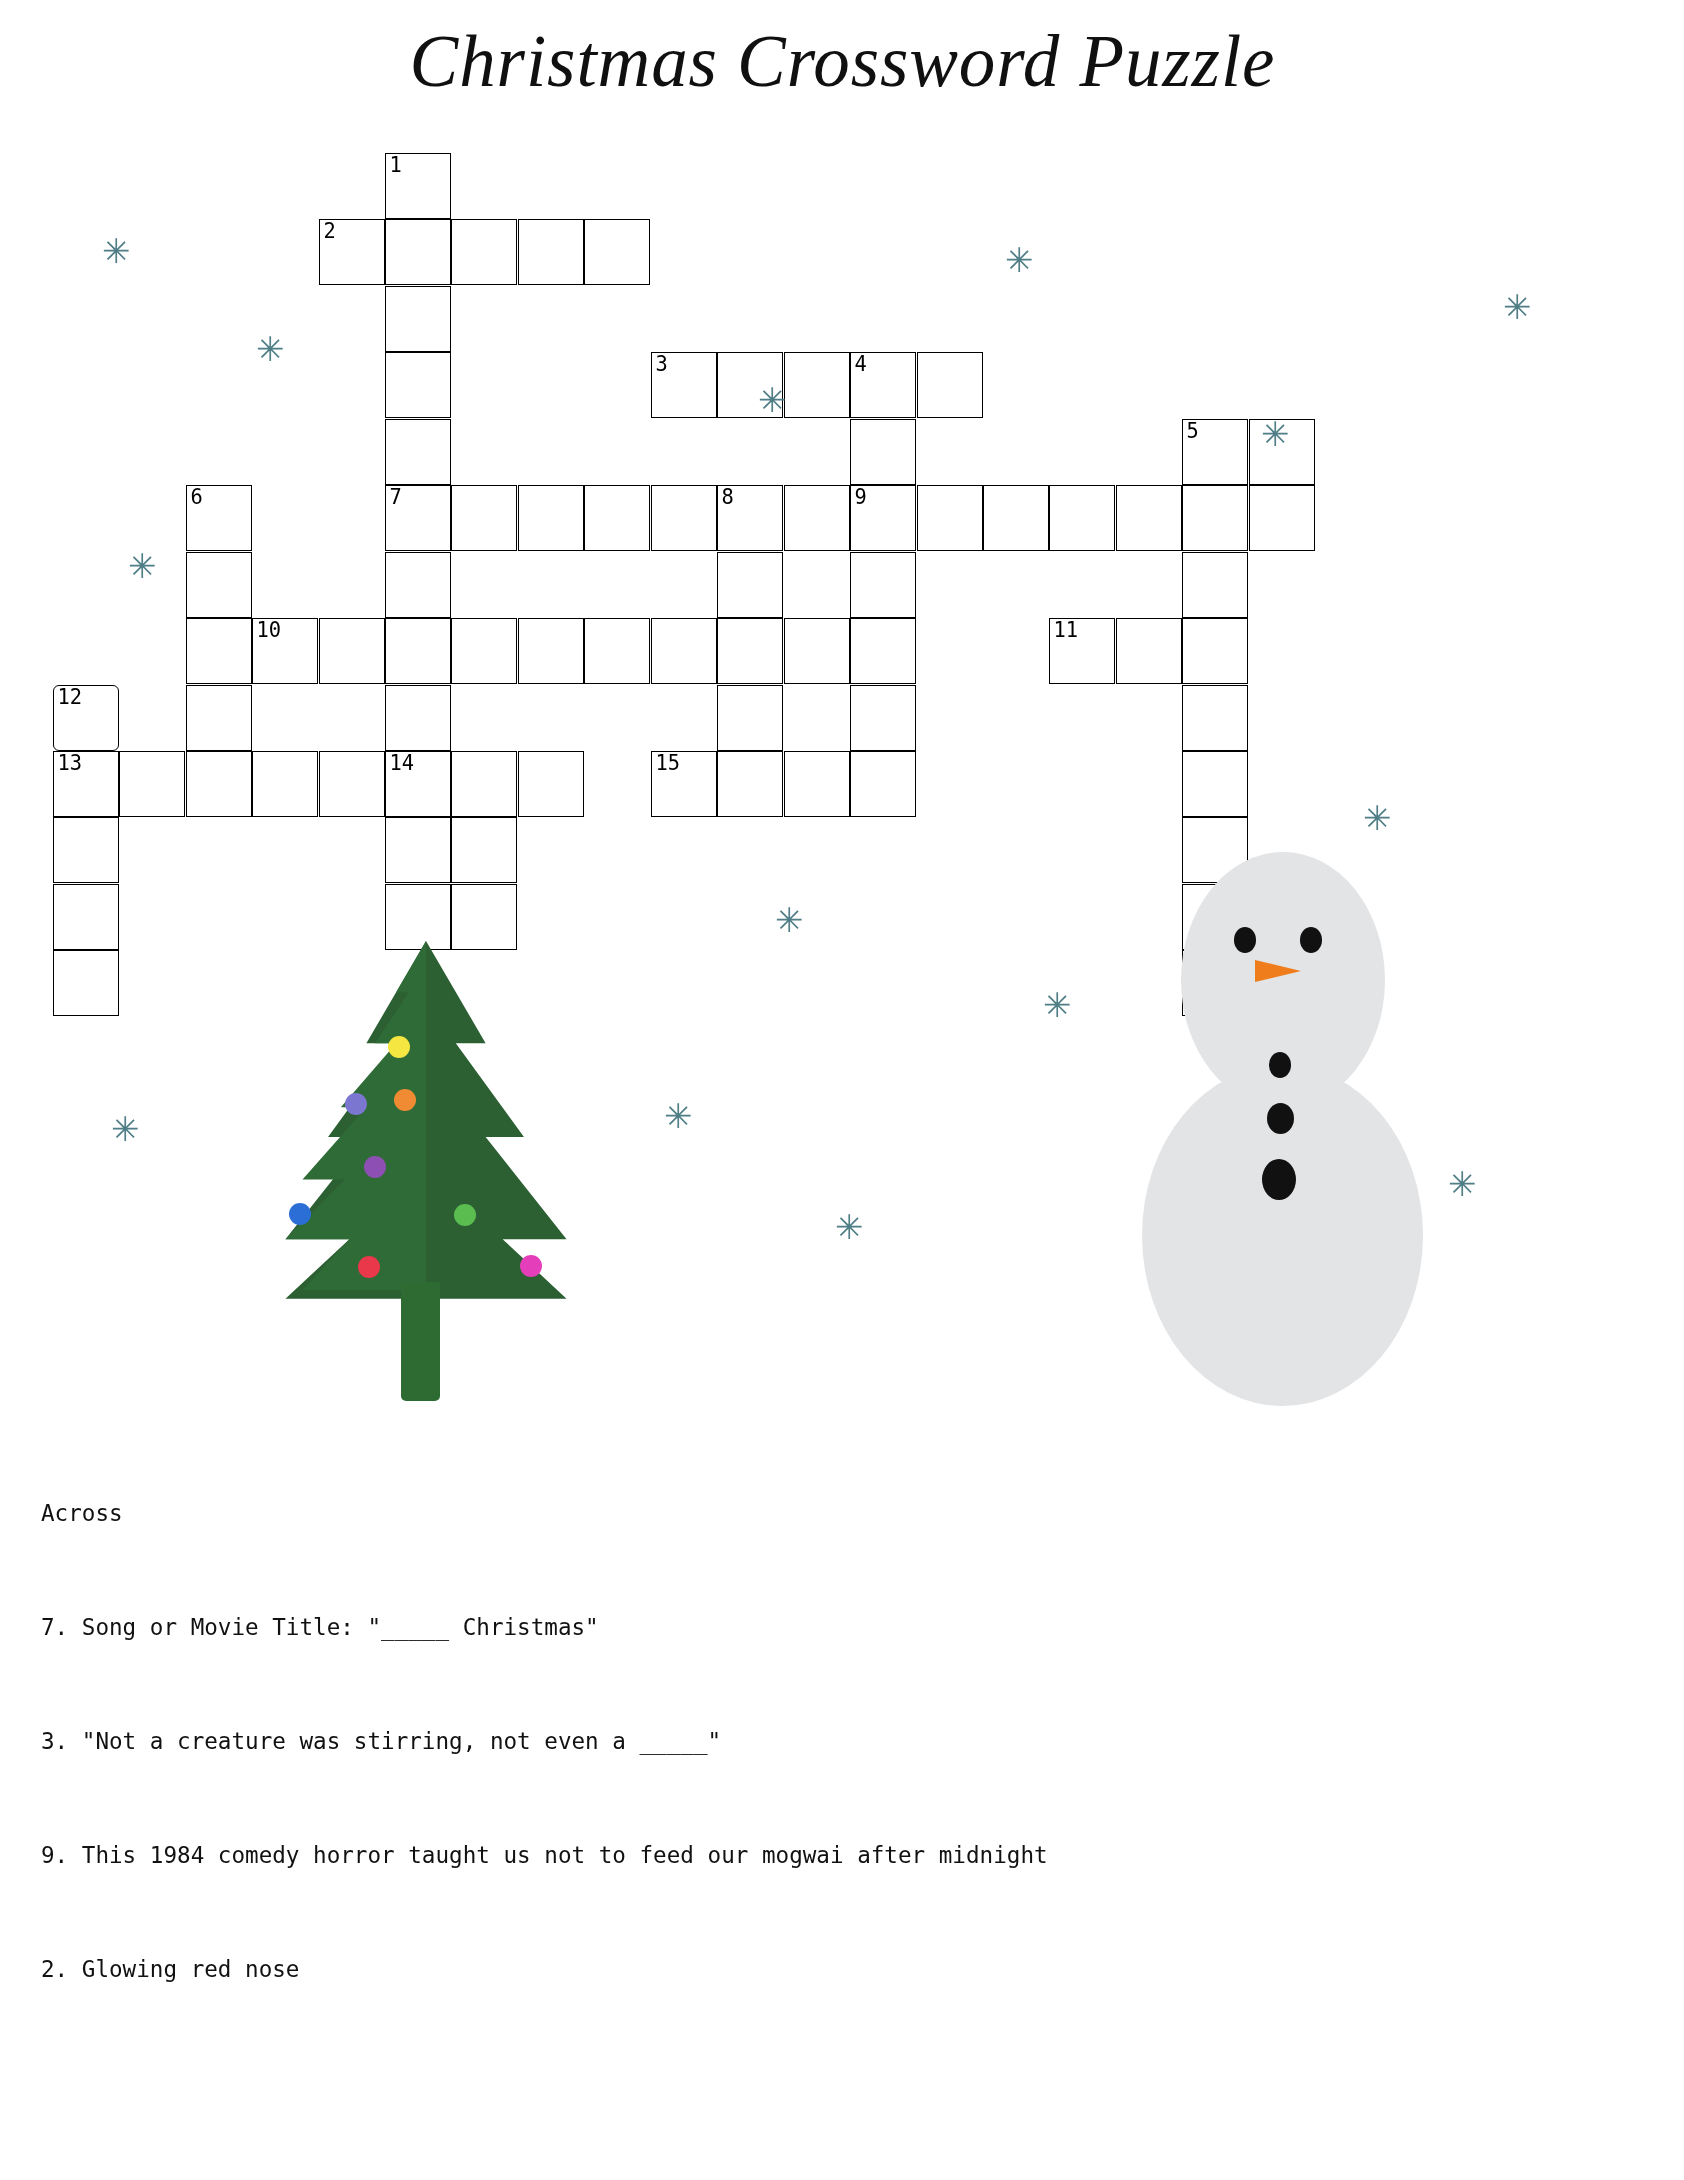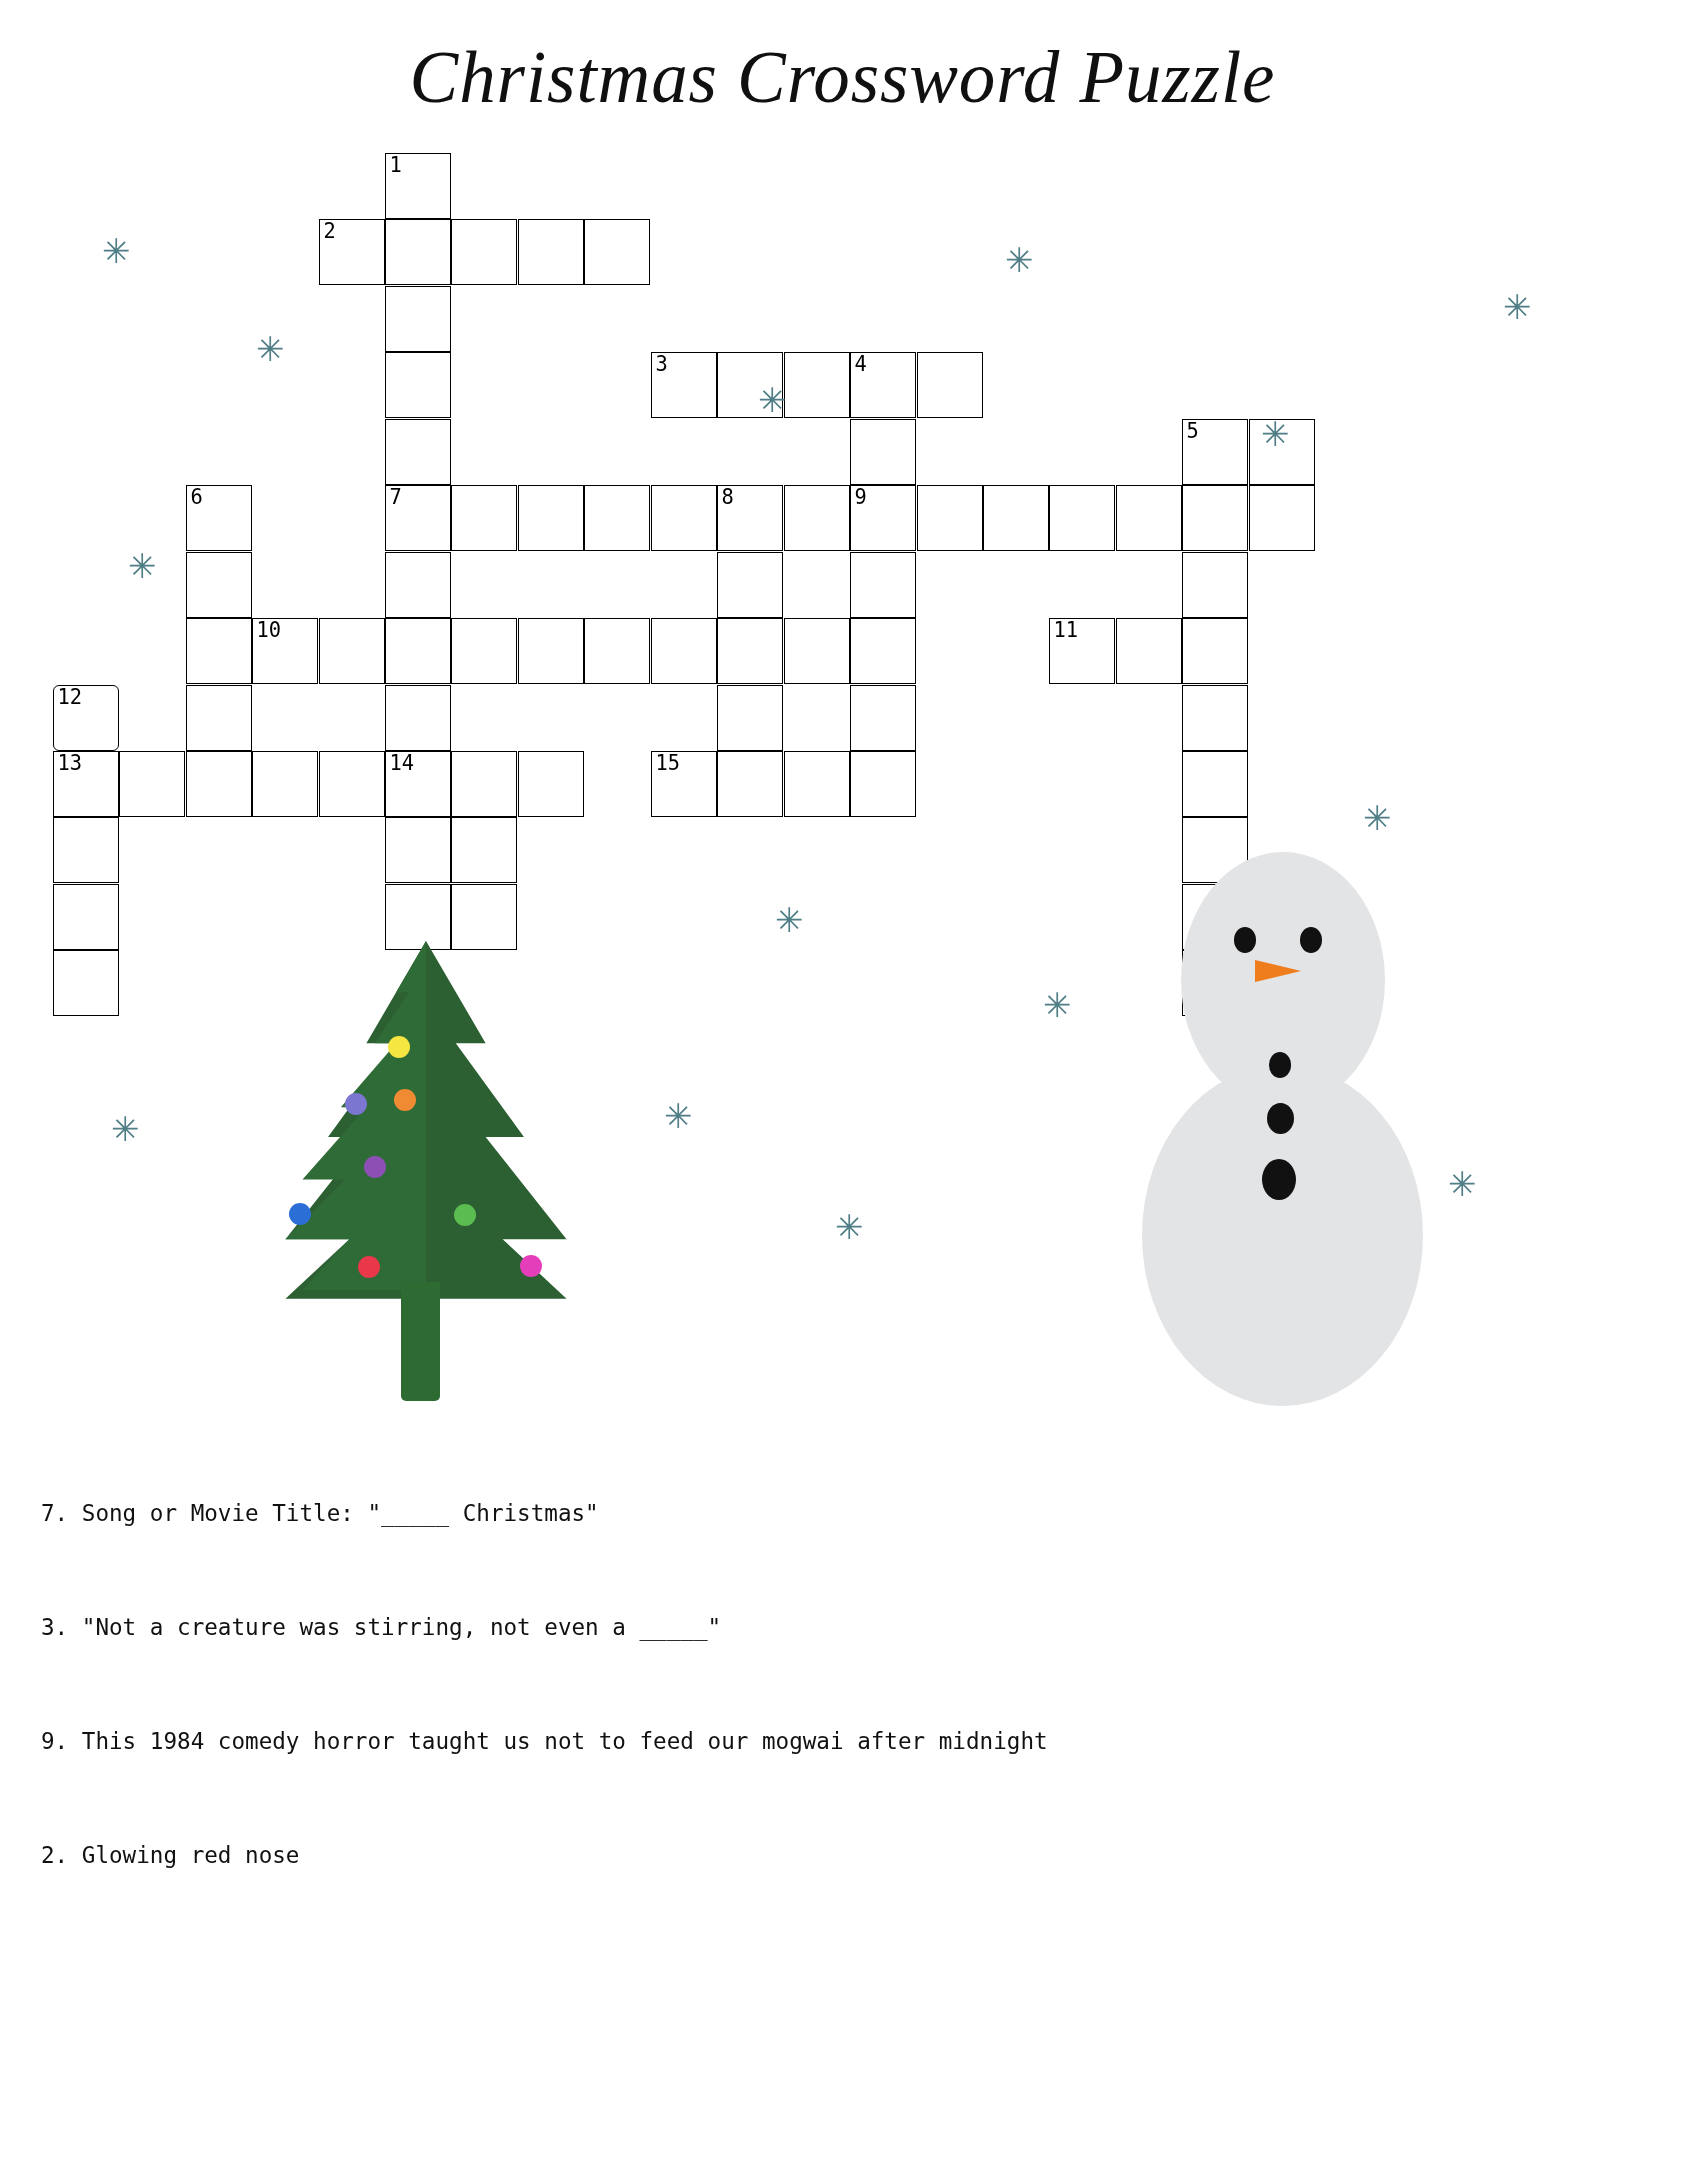--- a/index.html
+++ b/index.html
@@ -15,21 +15,21 @@
     overflow: hidden;
   }
   #page-title {
     text-align: center;
     font-family: "Liberation Serif", serif;
     font-style: italic;
     font-size: 73px;
     font-weight: normal;
     color: #101010;
     margin: 0;
-    padding-top: 36px;
+    padding-top: 20px;
     letter-spacing: 0.9px;
   }
 
   
   #grid-area {
     position: absolute;
     left: 0;
     top: 153px;
     width: 1685px;
     height: 937px;
@@ -311,20 +311,21 @@
   <div id="sm-head"></div>
   <div class="sm-eye" style="left:101px; top:75px;"></div>
   <div class="sm-eye" style="left:167px; top:75px;"></div>
   <div id="sm-nose"></div>
   <div class="sm-btn" style="left:136px; top:200px; width:22px; height:25.6px;"></div>
   <div class="sm-btn" style="left:134px; top:251px; width:27px; height:31px;"></div>
   <div class="sm-btn" style="left:129px; top:307px; width:34px; height:41px;"></div>
 </div>
 
 <div id="clues">
+  <div class="clue-heading">Across</div>
   <div class="clue-line">7. Song or Movie Title: "_____ Christmas"</div>
   <div class="clue-line">3. "Not a creature was stirring, not even a _____"</div>
   <div class="clue-line">9. This 1984 comedy horror taught us not to feed our mogwai after midnight</div>
   <div class="clue-line">2. Glowing red nose</div>
   
   
   
   
   
   

